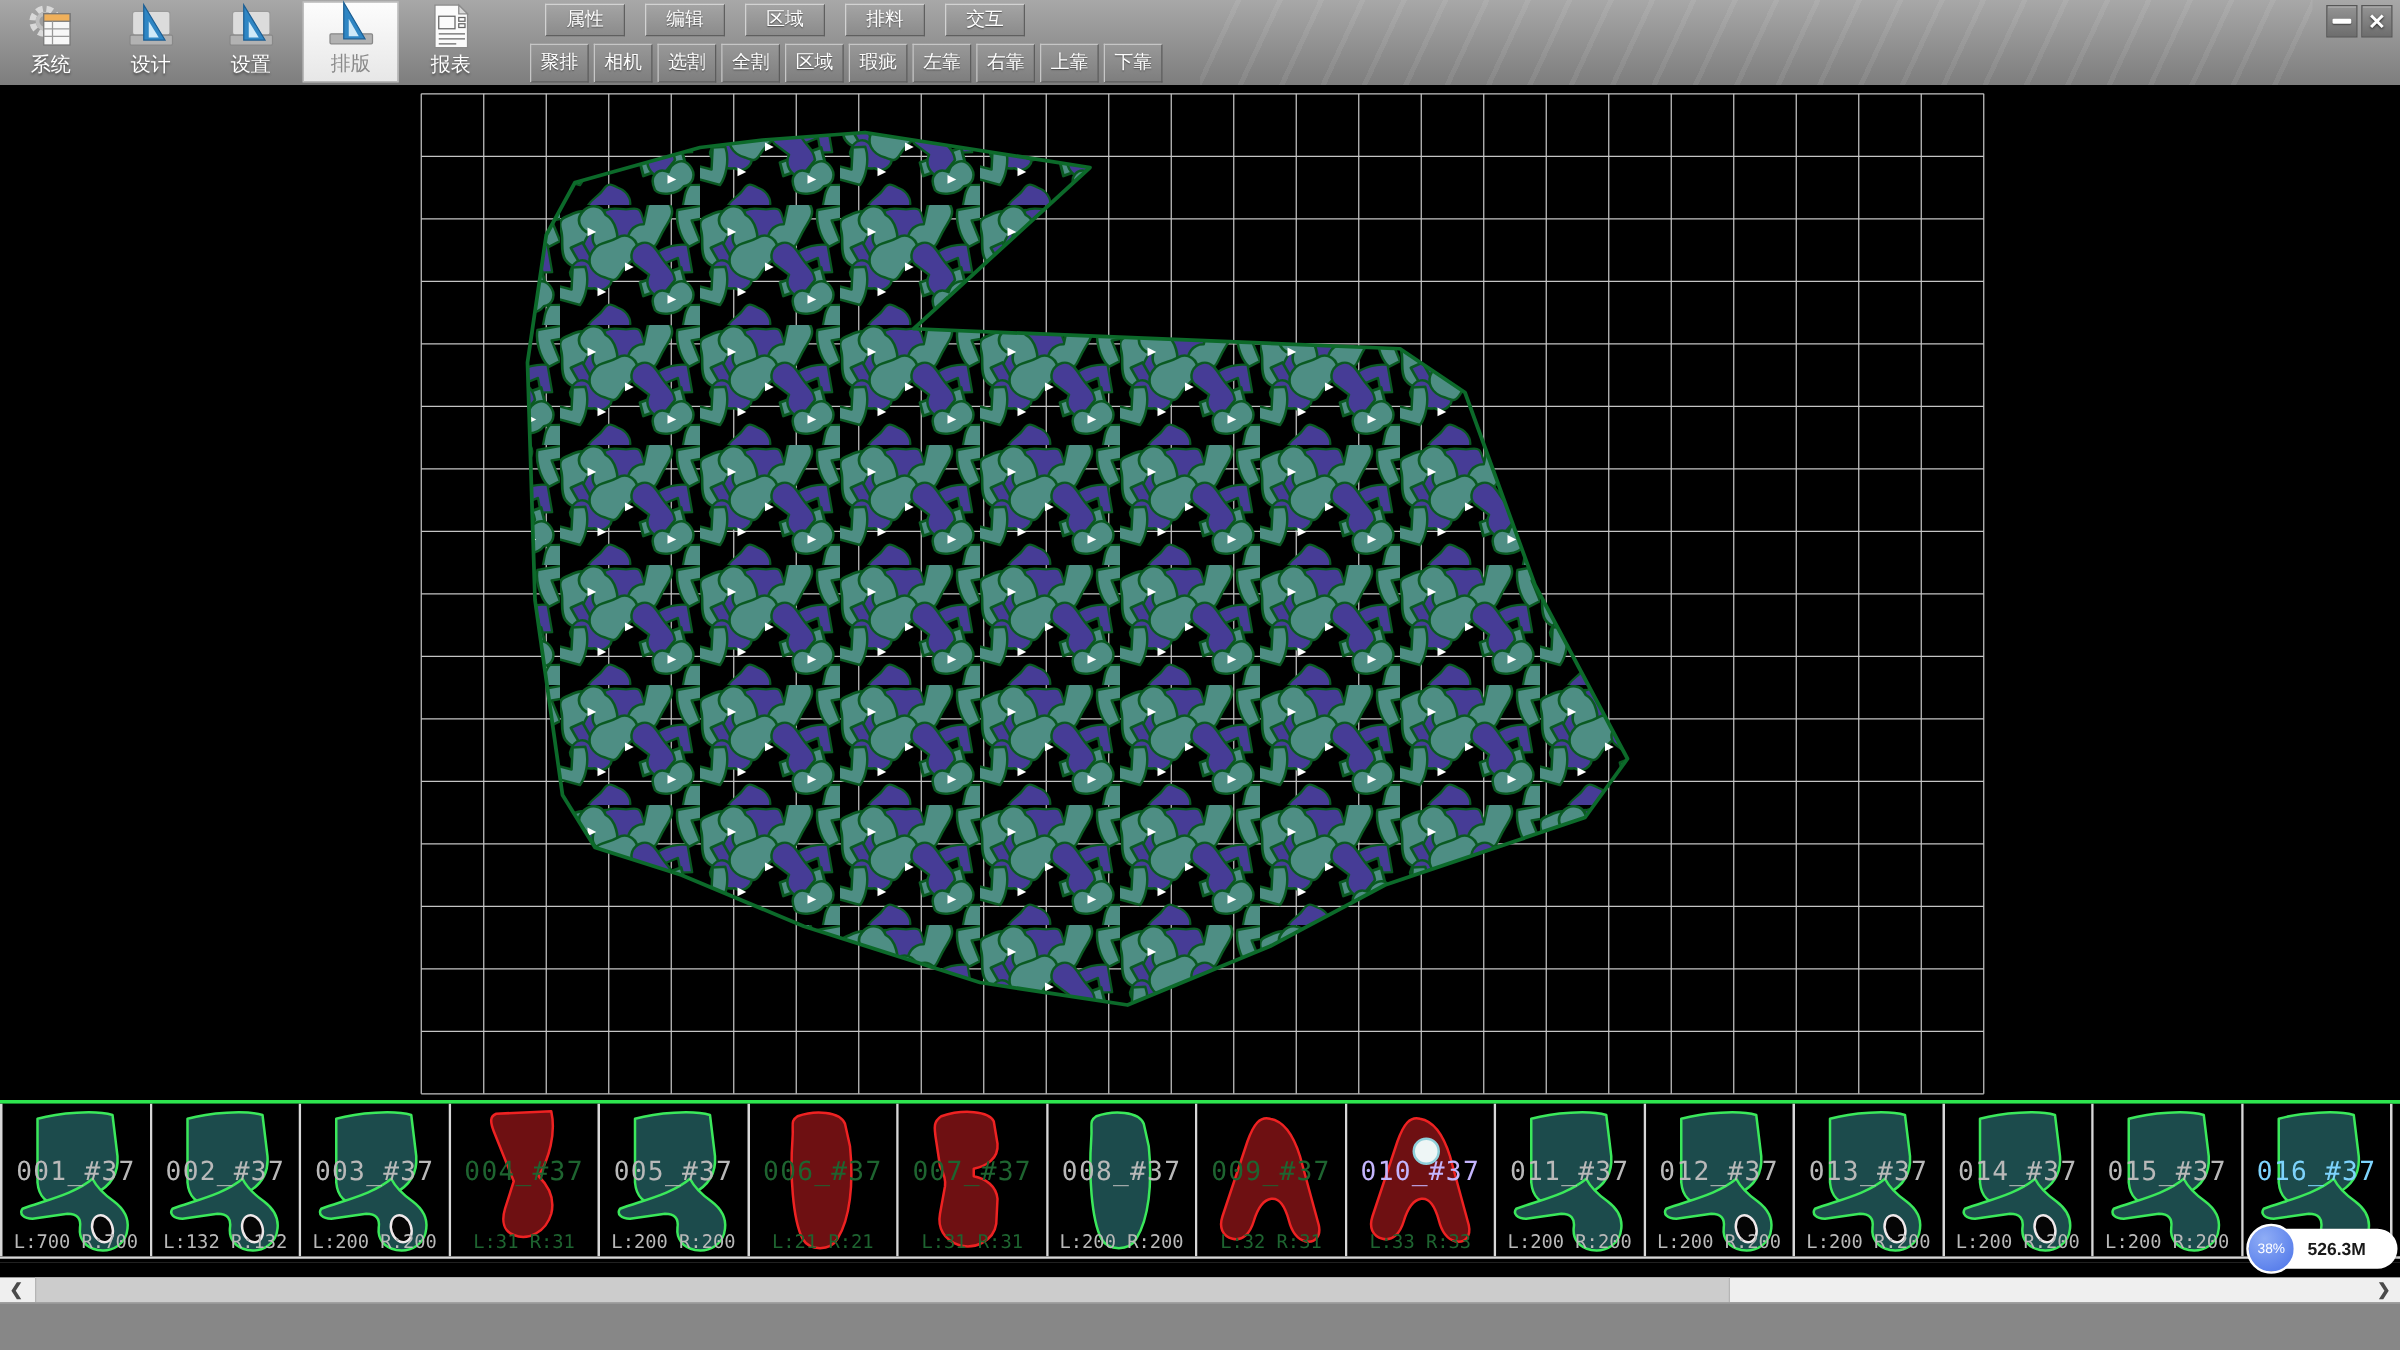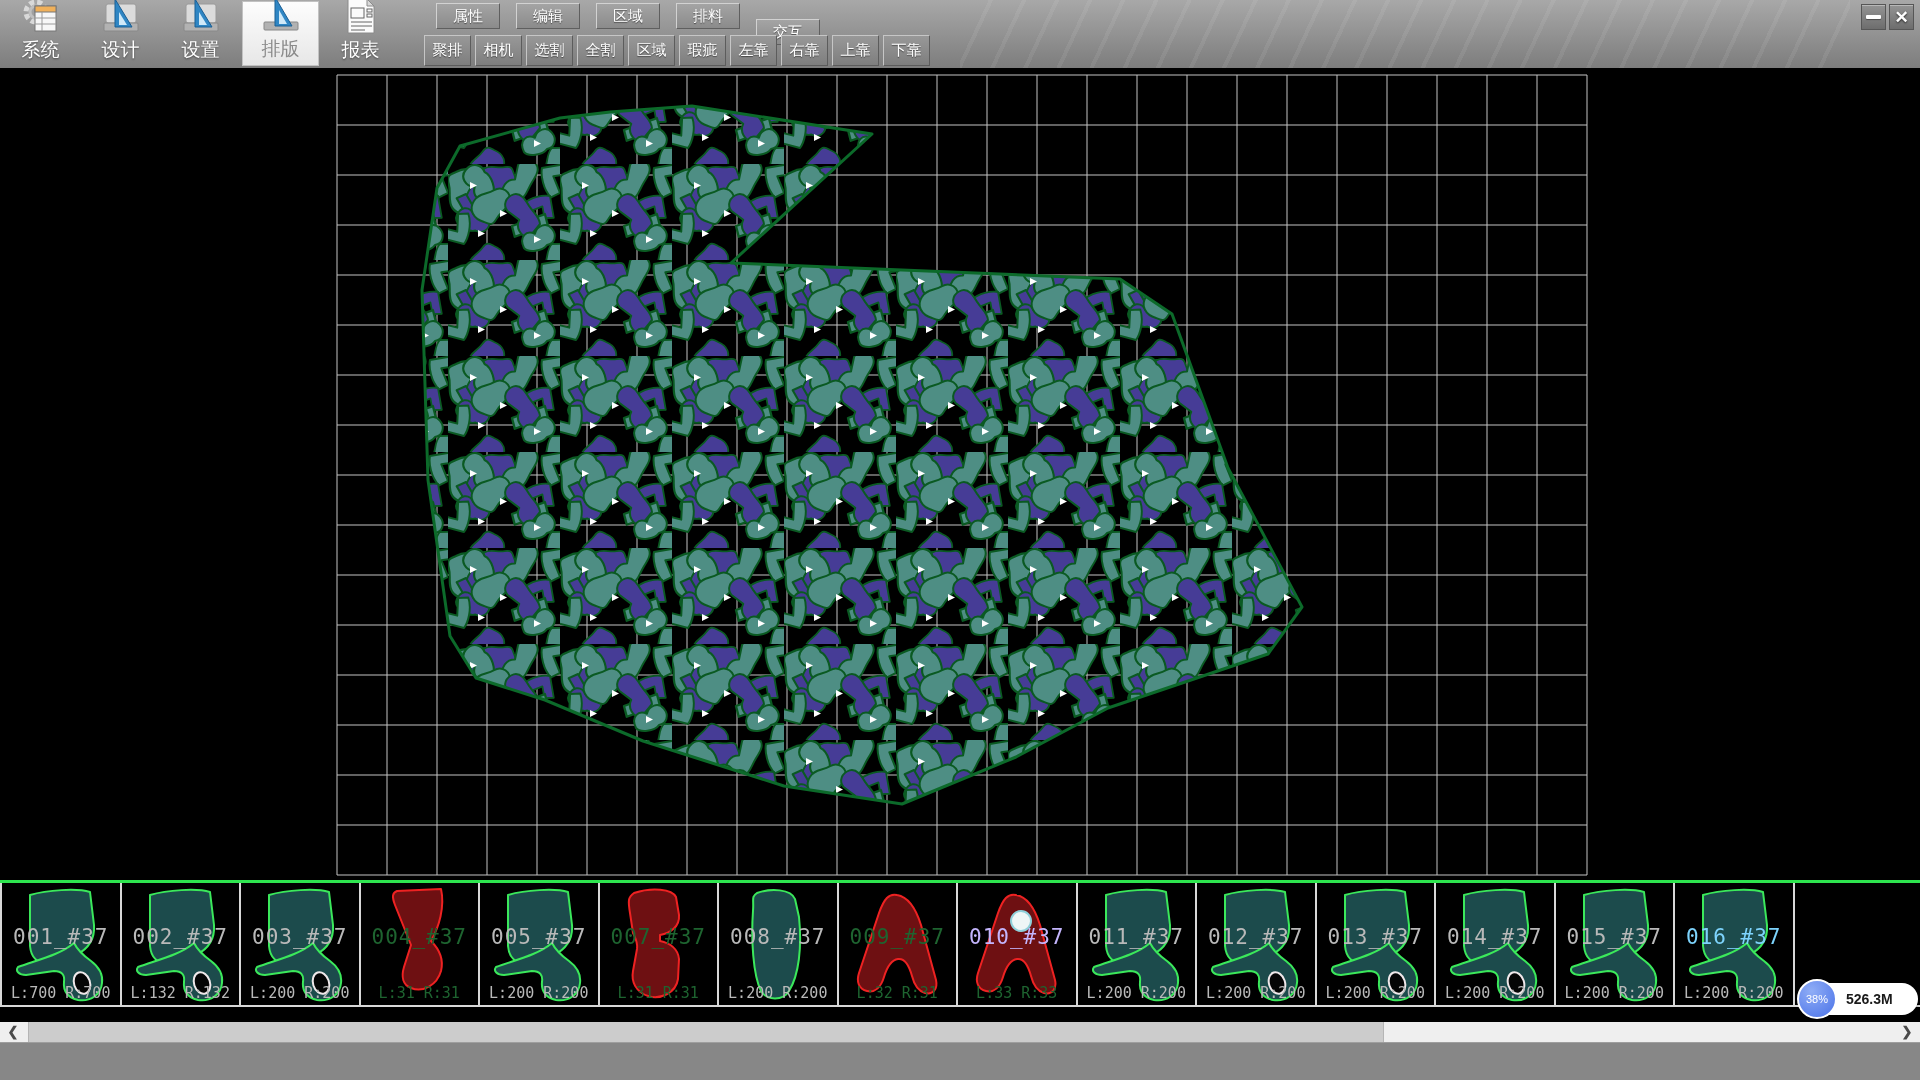--- a/index.html
+++ b/index.html
@@ -7,21 +7,21 @@
        font-family:"Liberation Sans",sans-serif;-webkit-font-smoothing:antialiased;}
 
   
   .toolbar{position:absolute;top:0;left:0;width:1920px;height:68px;
            background:linear-gradient(#a8a8a8,#7d7d7d);border-bottom:1px solid #6b6b6b;}
   .toolbar::after{content:"";position:absolute;left:960px;top:0;width:890px;height:68px;
            background:repeating-linear-gradient(115deg,transparent 0 26px,rgba(255,255,255,.07) 26px 30px);
            pointer-events:none;}
   .main-btn{position:absolute;top:1px;width:77px;height:65px;display:flex;flex-direction:column;
            align-items:center;justify-content:flex-end;padding-bottom:3px;box-sizing:border-box;
-           color:#fff;font-size:19px;text-shadow:0 1px 2px rgba(0,0,0,.45);cursor:default;text-align:center;}
+           color:#fff;font-size:16px;text-shadow:0 1px 2px rgba(0,0,0,.45);cursor:default;text-align:center;}
   .main-btn .ic{height:44px;display:flex;align-items:center;justify-content:center;}
   .main-btn.active{background:linear-gradient(#fdfdfd,#e7e7e7);color:#8a8a8a;text-shadow:none;
            border:1px solid #c2c2c2;}
   .menu-btn{position:absolute;top:3px;height:26px;box-sizing:border-box;text-align:center;
            background:linear-gradient(#a4a4a4,#8b8b8b);border:1px solid;
            border-color:#d2d2d2 #5f5f5f #5f5f5f #d2d2d2;color:#fff;font-size:15px;line-height:23px;
            text-shadow:0 1px 1px rgba(0,0,0,.5);}
   .tool-btn{position:absolute;top:35px;height:31px;box-sizing:border-box;text-align:center;
            background:linear-gradient(#989898,#7e7e7e);border:1px solid;
            border-color:#c6c6c6 #5c5c5c #5c5c5c #c6c6c6;color:#fff;font-size:15px;line-height:28px;
@@ -138,21 +138,21 @@
           </svg>
         </div>
         <div>报表</div>
       </div>
     </div>
   <div id="menu-row">
       <div class="menu-btn" style="left: 436px; width: 64px;">属性</div>
       <div class="menu-btn" style="left: 516px; width: 64px;">编辑</div>
       <div class="menu-btn" style="left: 596px; width: 64px;">区域</div>
       <div class="menu-btn" style="left: 676px; width: 64px;">排料</div>
-      <div class="menu-btn" style="left: 756px; width: 64px; margin-top: 16px;">交互</div>
+      <div class="menu-btn" style="left: 756px; width: 64px;">交互</div>
     </div>
   <div id="tool-row">
       <div class="tool-btn" style="left: 424px; width: 47px;">聚排</div>
       <div class="tool-btn" style="left: 475px; width: 47px;">相机</div>
       <div class="tool-btn" style="left: 526px; width: 47px;">选割</div>
       <div class="tool-btn" style="left: 577px; width: 47px;">全割</div>
       <div class="tool-btn" style="left: 628px; width: 47px;">区域</div>
       <div class="tool-btn" style="left: 679px; width: 47px;">瑕疵</div>
       <div class="tool-btn" style="left: 730px; width: 47px;">左靠</div>
       <div class="tool-btn" style="left: 781px; width: 47px;">右靠</div>
@@ -282,20 +282,27 @@
       <div class="cell">
         <svg width="118" height="122" viewBox="0 0 118 122">
           <path d="M28,12 C45,7 75,5 88,9 L92,42 C93,56 86,66 74,72 L46,79 C35,81 29,74 28,63 Z" fill="#1c4b4c" stroke="#3be85b" stroke-width="2" stroke-linejoin="round"></path>
           <path d="M16,84 C35,77 58,72 72,60 C76,68 82,73 89,78 C97,84 101,92 100,100 C99,112 88,119 76,117 C66,115 61,108 62,99 C63,92 60,88 52,88 L24,92 C17,92 13,88 16,84 Z" fill="#1c4b4c" stroke="#3be85b" stroke-width="2" stroke-linejoin="round"></path>
         </svg>
         <div class="cell-id" style="color: rgb(185, 185, 185);">005_#37</div>
         <div class="cell-lr" style="color: rgb(185, 185, 185);">L:200 R:200</div>
       </div>
       <div class="cell">
         <svg width="118" height="122" viewBox="0 0 118 122">
+          <path d="M38,10 C52,5 72,6 76,16 L80,34 C83,64 80,92 70,108 C64,118 48,118 42,108 C34,92 32,56 34,28 C35,16 32,14 38,10 Z" fill="#6e1012" stroke="#ee2222" stroke-width="2" stroke-linejoin="round"></path>
+        </svg>
+        <div class="cell-id" style="color: rgb(30, 100, 48);">006_#37</div>
+        <div class="cell-lr" style="color: rgb(30, 100, 48);">L:21 R:21</div>
+      </div>
+      <div class="cell">
+        <svg width="118" height="122" viewBox="0 0 118 122">
           <path d="M34,10 C52,4 72,6 76,14 L79,32 C80,44 70,50 60,52 L60,58 C70,60 78,66 79,76 L78,96 C76,110 60,117 48,113 C36,109 31,99 33,88 L37,66 C38,59 35,54 33,50 L30,30 C28,18 28,14 34,10 Z" fill="#6e1012" stroke="#ee2222" stroke-width="2" stroke-linejoin="round"></path>
         </svg>
         <div class="cell-id" style="color: rgb(30, 100, 48);">007_#37</div>
         <div class="cell-lr" style="color: rgb(30, 100, 48);">L:31 R:31</div>
       </div>
       <div class="cell">
         <svg width="118" height="122" viewBox="0 0 118 122">
           <path d="M38,10 C52,5 72,6 76,16 L80,34 C83,64 80,92 70,108 C64,118 48,118 42,108 C34,92 32,56 34,28 C35,16 32,14 38,10 Z" fill="#1c4b4c" stroke="#3be85b" stroke-width="2" stroke-linejoin="round"></path>
         </svg>
         <div class="cell-id" style="color: rgb(185, 185, 185);">008_#37</div>

